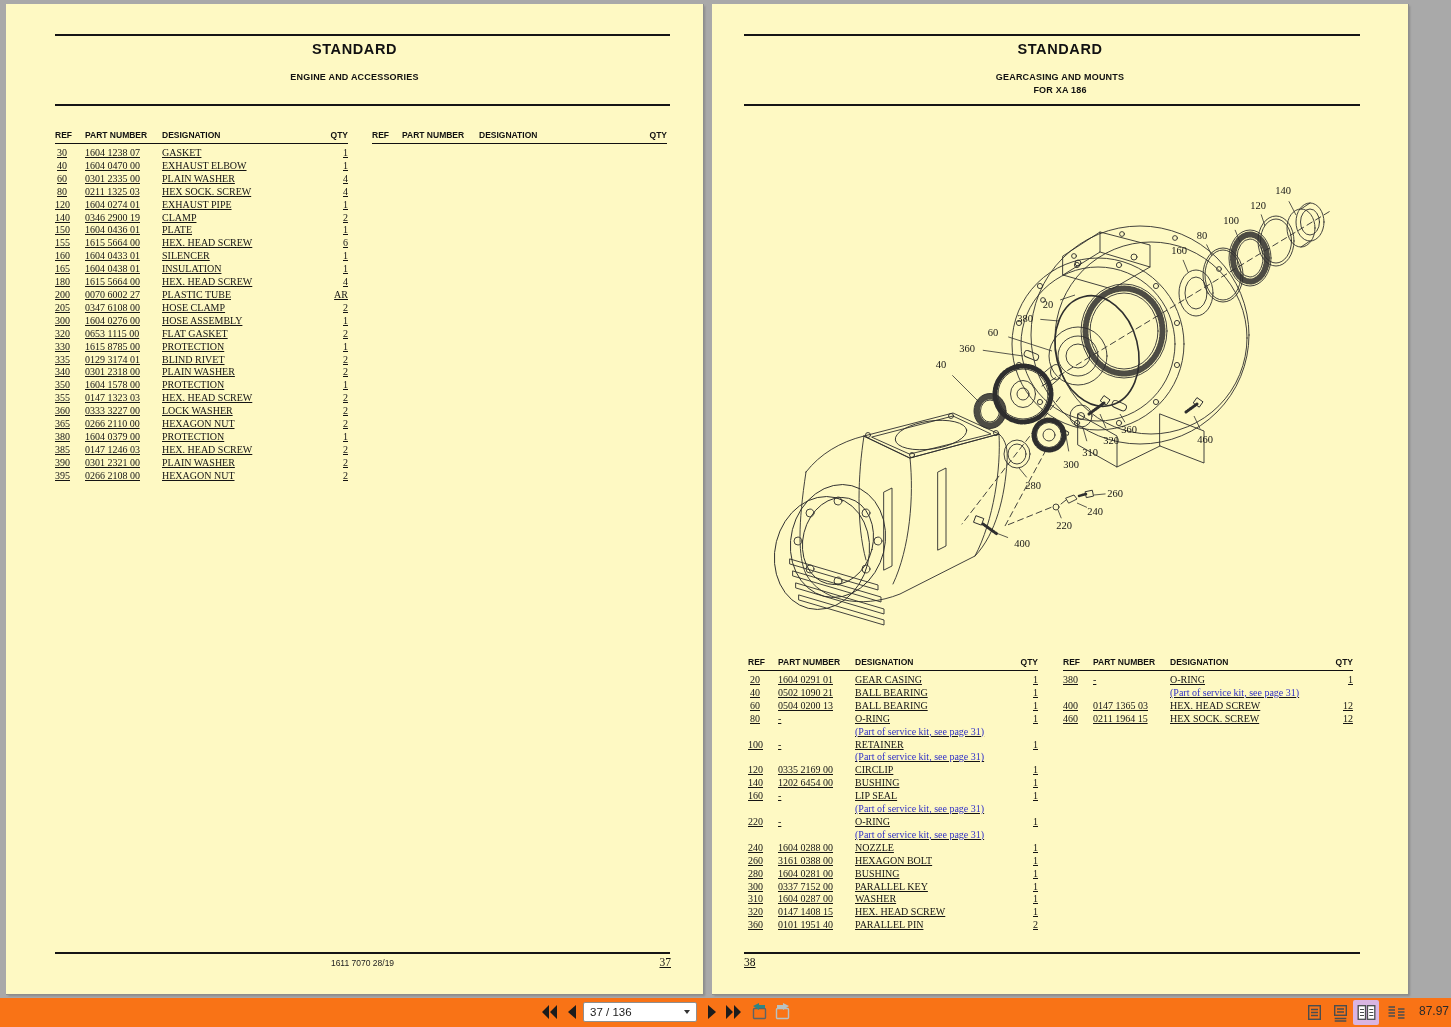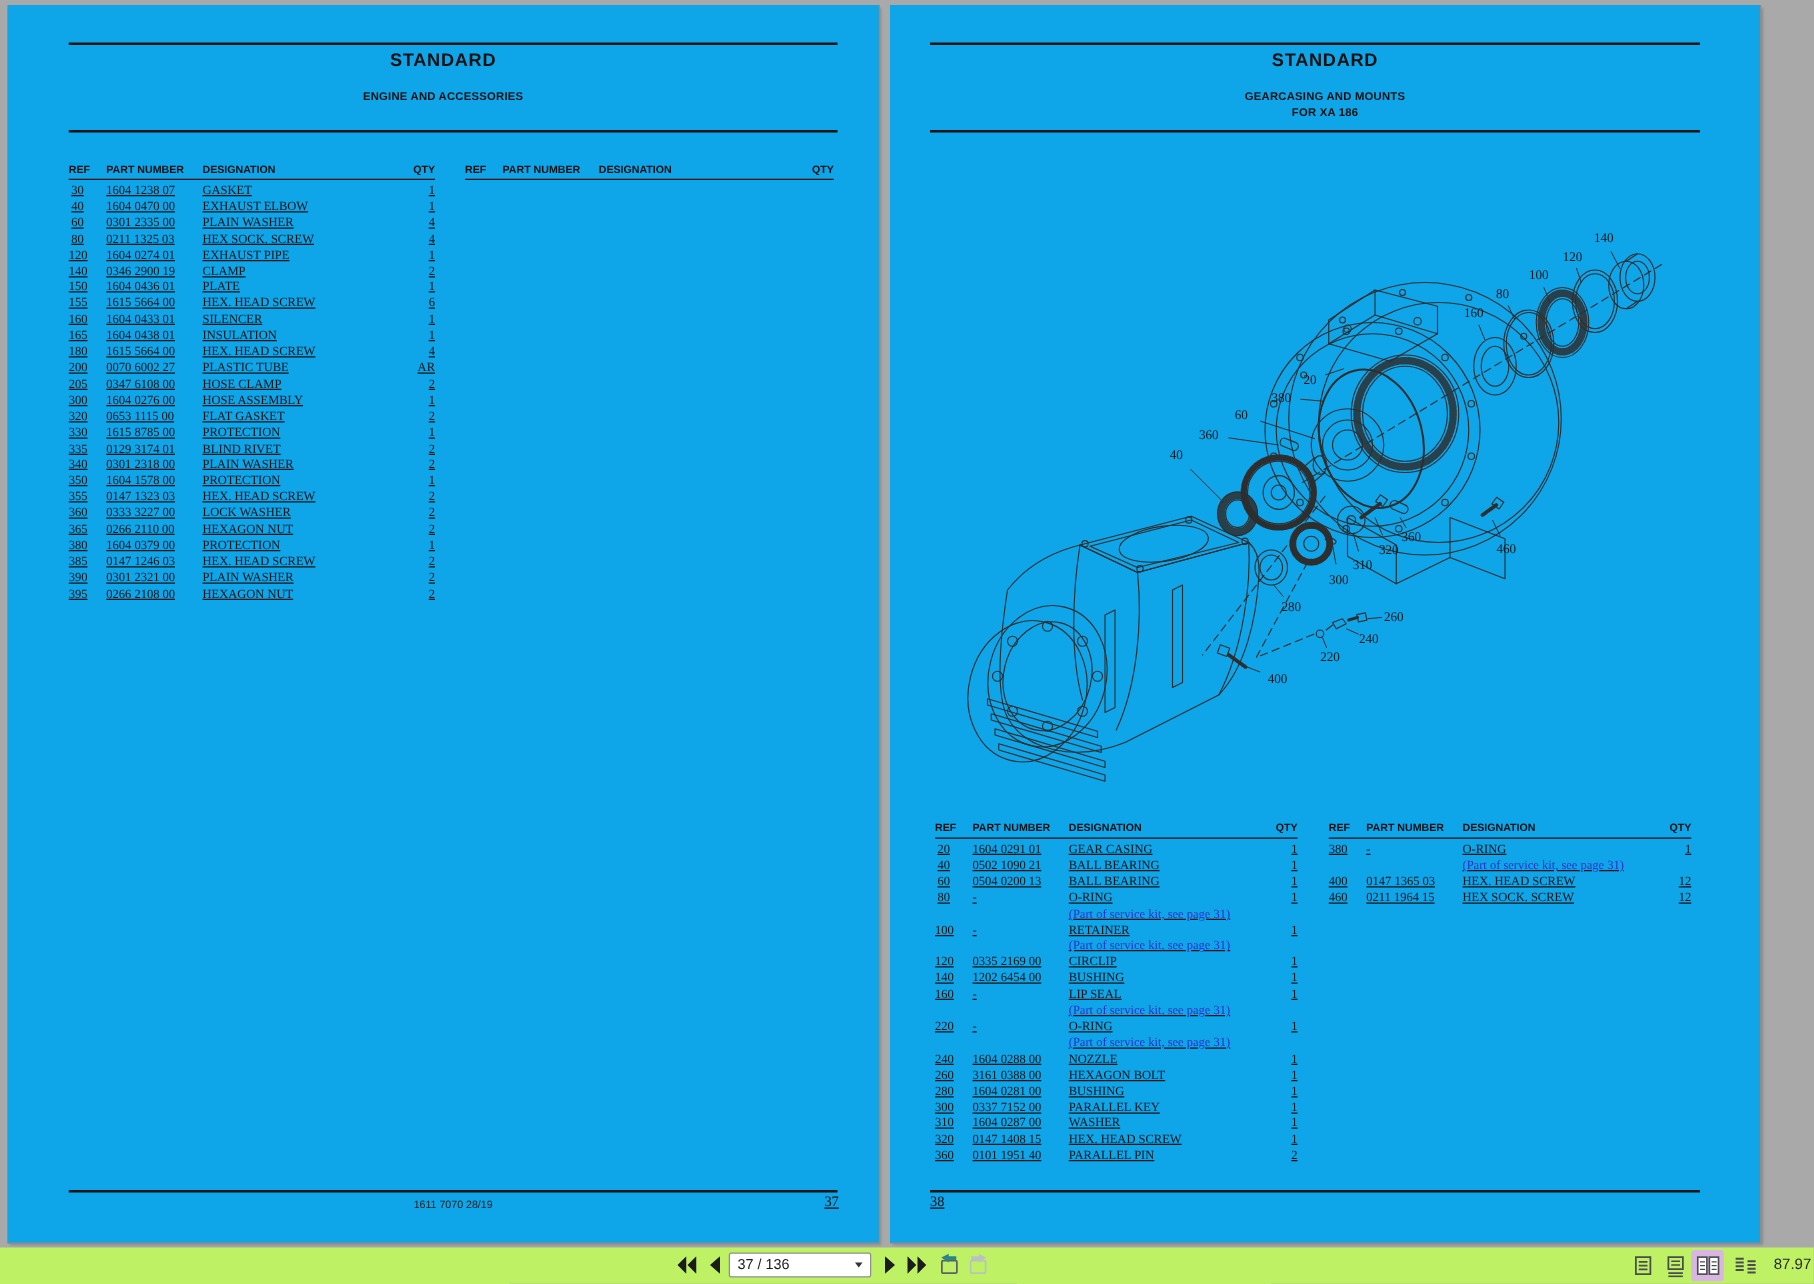--- a/index.html
+++ b/index.html
@@ -2,21 +2,21 @@
 <html><head>
 <meta charset="utf-8">
 <style>
   html,body{margin:0;padding:0;}
   body{
     width:1451px;height:1027px;position:relative;overflow:hidden;
     background:#a9a9a9;font-family:"Liberation Sans",sans-serif;
   }
   *{box-sizing:border-box;}
   
-  .page{position:absolute;top:4px;height:990px;background:#0ea5e9;
+  .page{position:absolute;top:4px;height:990px;background:#fef9c3;
         box-shadow:1px 0 0 #8d8d8d,0 1px 0 #8d8d8d,2px 2px 2px rgba(0,0,0,.18);}
   .page-left{left:6px;width:697px;}
   .page-right{left:712px;width:696px;}
   .hr{position:absolute;height:1.5px;background:#151515;}
   .doc-title{position:absolute;width:100%;text-align:center;font-weight:bold;
              font-size:14.5px;letter-spacing:.6px;color:#111;}
   .doc-sub{position:absolute;width:100%;text-align:center;font-weight:bold;
            font-size:9px;letter-spacing:.2px;color:#111;}
   
   .tset{position:absolute;font-family:"Liberation Serif",serif;font-size:10px;color:#141414;}
@@ -37,21 +37,21 @@
   
   .diagram{position:absolute;left:0;top:144px;width:696px;height:500px;}
   .art{stroke:#2e2e2e;fill:none;stroke-width:.9;stroke-linejoin:round;stroke-linecap:round;}
   .hatch{stroke-width:6;stroke-dasharray:1.2,2.2;opacity:.85;}
   .teeth{stroke-width:5;stroke-dasharray:2,1.7;}
   .dash{stroke-dasharray:6,4;}
   .thick{stroke-width:1.6;}
   .callout-text{font-family:"Liberation Serif",serif;font-size:10.5px;fill:#161616;stroke:none;}
   .leader{stroke:#2e2e2e;stroke-width:.8;}
   
-  .toolbar{position:absolute;left:0;bottom:0;width:1451px;height:29px;background:#bef264;}
+  .toolbar{position:absolute;left:0;bottom:0;width:1451px;height:29px;background:#f97316;}
   .tb-btn{position:absolute;top:3px;width:22px;height:22px;border:none;background:transparent;
           padding:0;display:flex;align-items:center;justify-content:center;cursor:pointer;}
   .page-combo{position:absolute;top:4px;left:583px;width:114px;height:20px;background:#fff;
               border:1px solid #8f8f8f;border-radius:2px;display:flex;align-items:center;
               padding:0 6px;font-size:11.5px;color:#1b1b1b;}
   .page-combo .caret{margin-left:auto;width:0;height:0;border-left:3.5px solid transparent;
                      border-right:3.5px solid transparent;border-top:4.5px solid #333;}
   .layout-btn{position:absolute;top:2px;width:26px;height:25px;border:none;background:transparent;
               padding:0;display:flex;align-items:center;justify-content:center;cursor:pointer;border-radius:2px;}
   .layout-btn.selected{background:#d9b5e2;}

